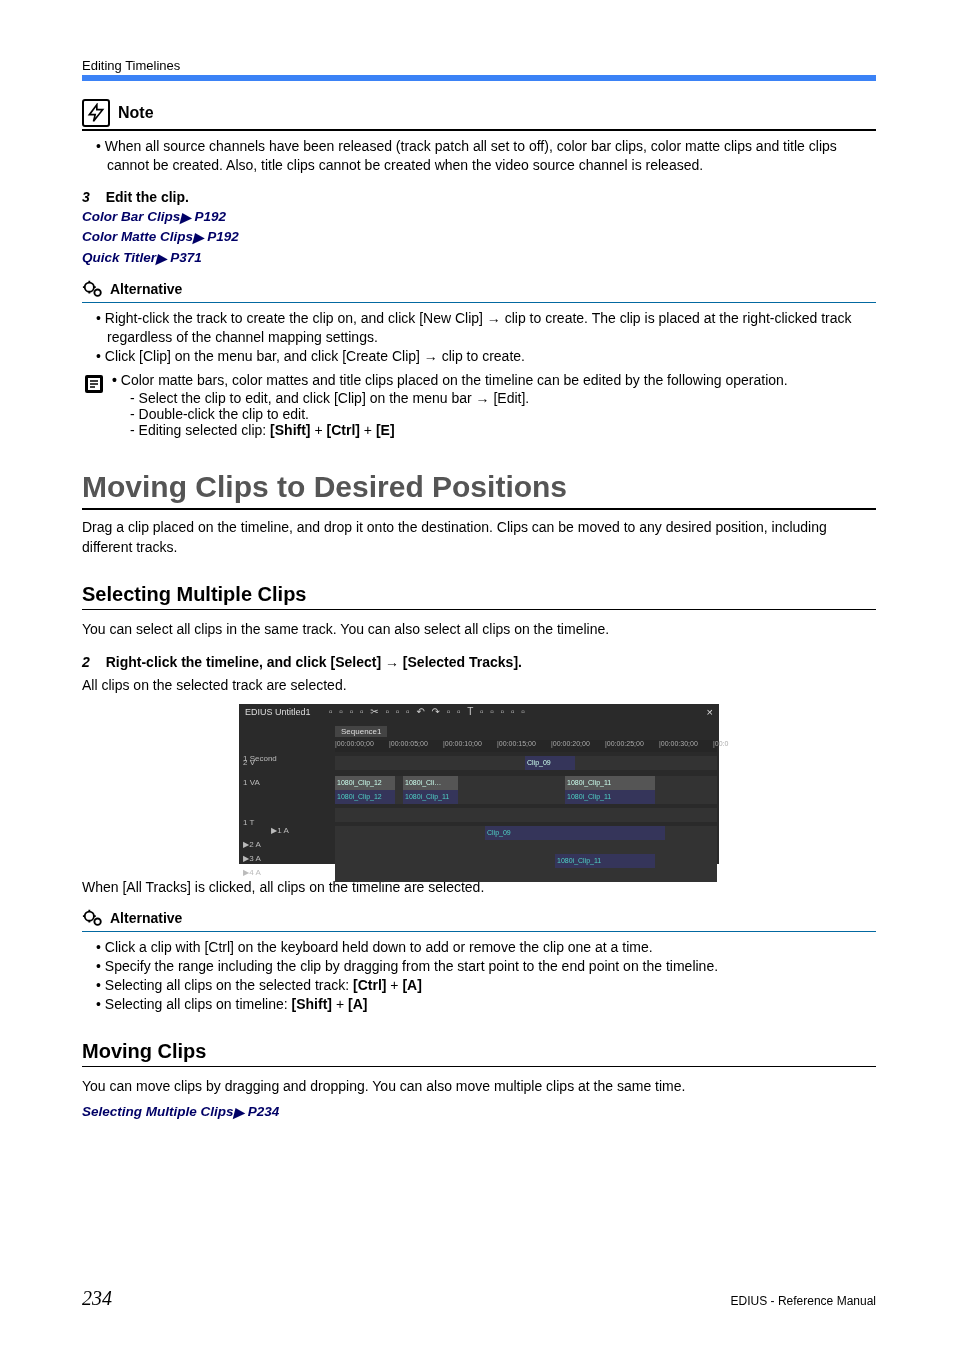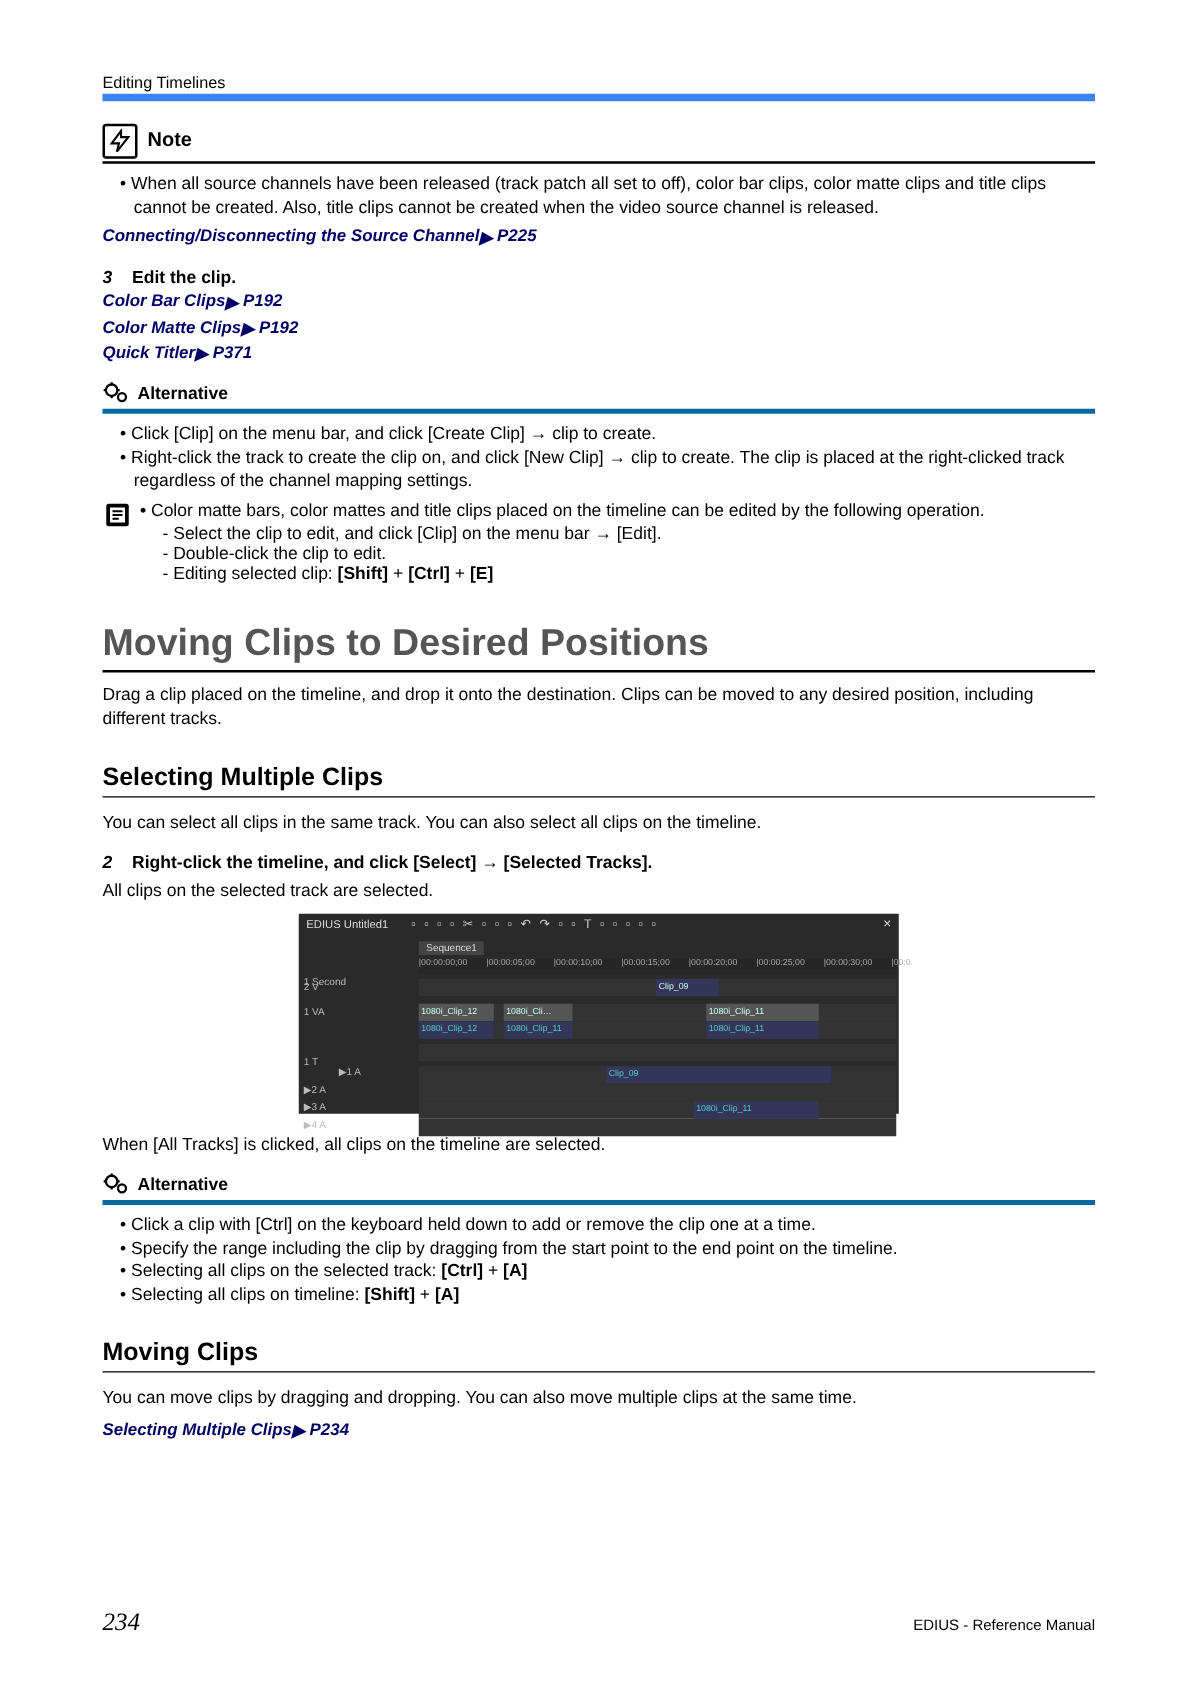--- a/index.html
+++ b/index.html
@@ -44,21 +44,21 @@
   ul.bullets { margin: 2px 0 4px 0; padding-left: 14px; font-size: 14px; line-height: 1.35; }
   ul.bullets li { list-style: none; text-indent: -11px; padding-left: 11px; }
   ul.bullets li::before { content: "•  "; }
   .xref { color: #006; font-weight: bold; font-style: italic; font-size: 13.5px; line-height: 1.45; }
   .arrow { display: inline-block; vertical-align: -1px; }
   .step { font-size: 14px; margin: 14px 0 2px 0; }
   .step .num { font-weight: bold; font-style: italic; margin-right: 12px; }
   .step .txt { font-weight: bold; }
   .alt-bar {
     display: flex; align-items: center;
-    border-bottom: 4px solid #0369a1;
+    border-bottom: 1px solid #0369a1;
     padding-bottom: 2px;
     margin: 10px 0 6px 0;
   }
   .alt-icon {
     width: 22px; height: 22px;
     margin-right: 6px;
   }
   .alt-title { font-weight: bold; font-size: 14px; }
   .info-block { display: flex; align-items: flex-start; font-size: 14px; margin-top: 6px; }
   .info-icon {
@@ -128,23 +128,20 @@
     <div class="note-icon">
       <svg viewBox="0 0 24 24">
           <path d="M13 2 L4 14 H11 L9 22 L20 8 H13 Z" fill="none" stroke="#000" stroke-width="2"></path>
         </svg>
     </div>
     <span class="note-title">Note</span>
   </div>
   <ul class="bullets">
     <li>When all source channels have been released (track patch all set to off), color bar clips, color matte clips and title clips cannot be created. Also, title clips cannot be created when the video source channel is released.</li>
   </ul>
-  <div class="xref">
-    <span>Connecting/Disconnecting the Source Channel</span><span class="arrow">▶</span> <span>P225</span>
-  </div>
 
   <div class="step">
     <span class="num">3</span>
     <span class="txt">Edit the clip.</span>
   </div>
   <div id="step3-xrefs">
       <div class="xref"><span>Color Bar Clips</span><span class="arrow">▶</span> <span>P192</span></div>
       <div class="xref"><span>Color Matte Clips</span><span class="arrow">▶</span> <span>P192</span></div>
       <div class="xref"><span>Quick Titler</span><span class="arrow">▶</span> <span>P371</span></div>
     </div>
@@ -153,22 +150,22 @@
     <span class="alt-icon">
       <svg viewBox="0 0 24 24">
           <circle cx="8" cy="10" r="5" fill="none" stroke="#000" stroke-width="2"></circle>
           <circle cx="17" cy="16" r="3.5" fill="none" stroke="#000" stroke-width="2"></circle>
           <path d="M8 3v2M8 15v2M1 10h2M13 10h2" stroke="#000" stroke-width="2"></path>
         </svg>
     </span>
     <span class="alt-title">Alternative</span>
   </div>
   <ul class="bullets" id="alt1-list">
+      <li>Right-click the track to create the clip on, and click [New Clip] → clip to create. The clip is placed at the right-clicked track regardless of the channel mapping settings.</li>
       <li>Click [Clip] on the menu bar, and click [Create Clip] → clip to create.</li>
-      <li>Right-click the track to create the clip on, and click [New Clip] → clip to create. The clip is placed at the right-clicked track regardless of the channel mapping settings.</li>
     </ul>
 
   <div class="info-block">
     <span class="info-icon">
       <svg viewBox="0 0 24 24">
           <rect x="3" y="3" width="18" height="18" rx="2" fill="#000"></rect>
           <rect x="6" y="6" width="12" height="12" fill="#fff"></rect>
           <path d="M8 9h8M8 12h8M8 15h5" stroke="#000" stroke-width="1.5"></path>
         </svg>
     </span>

